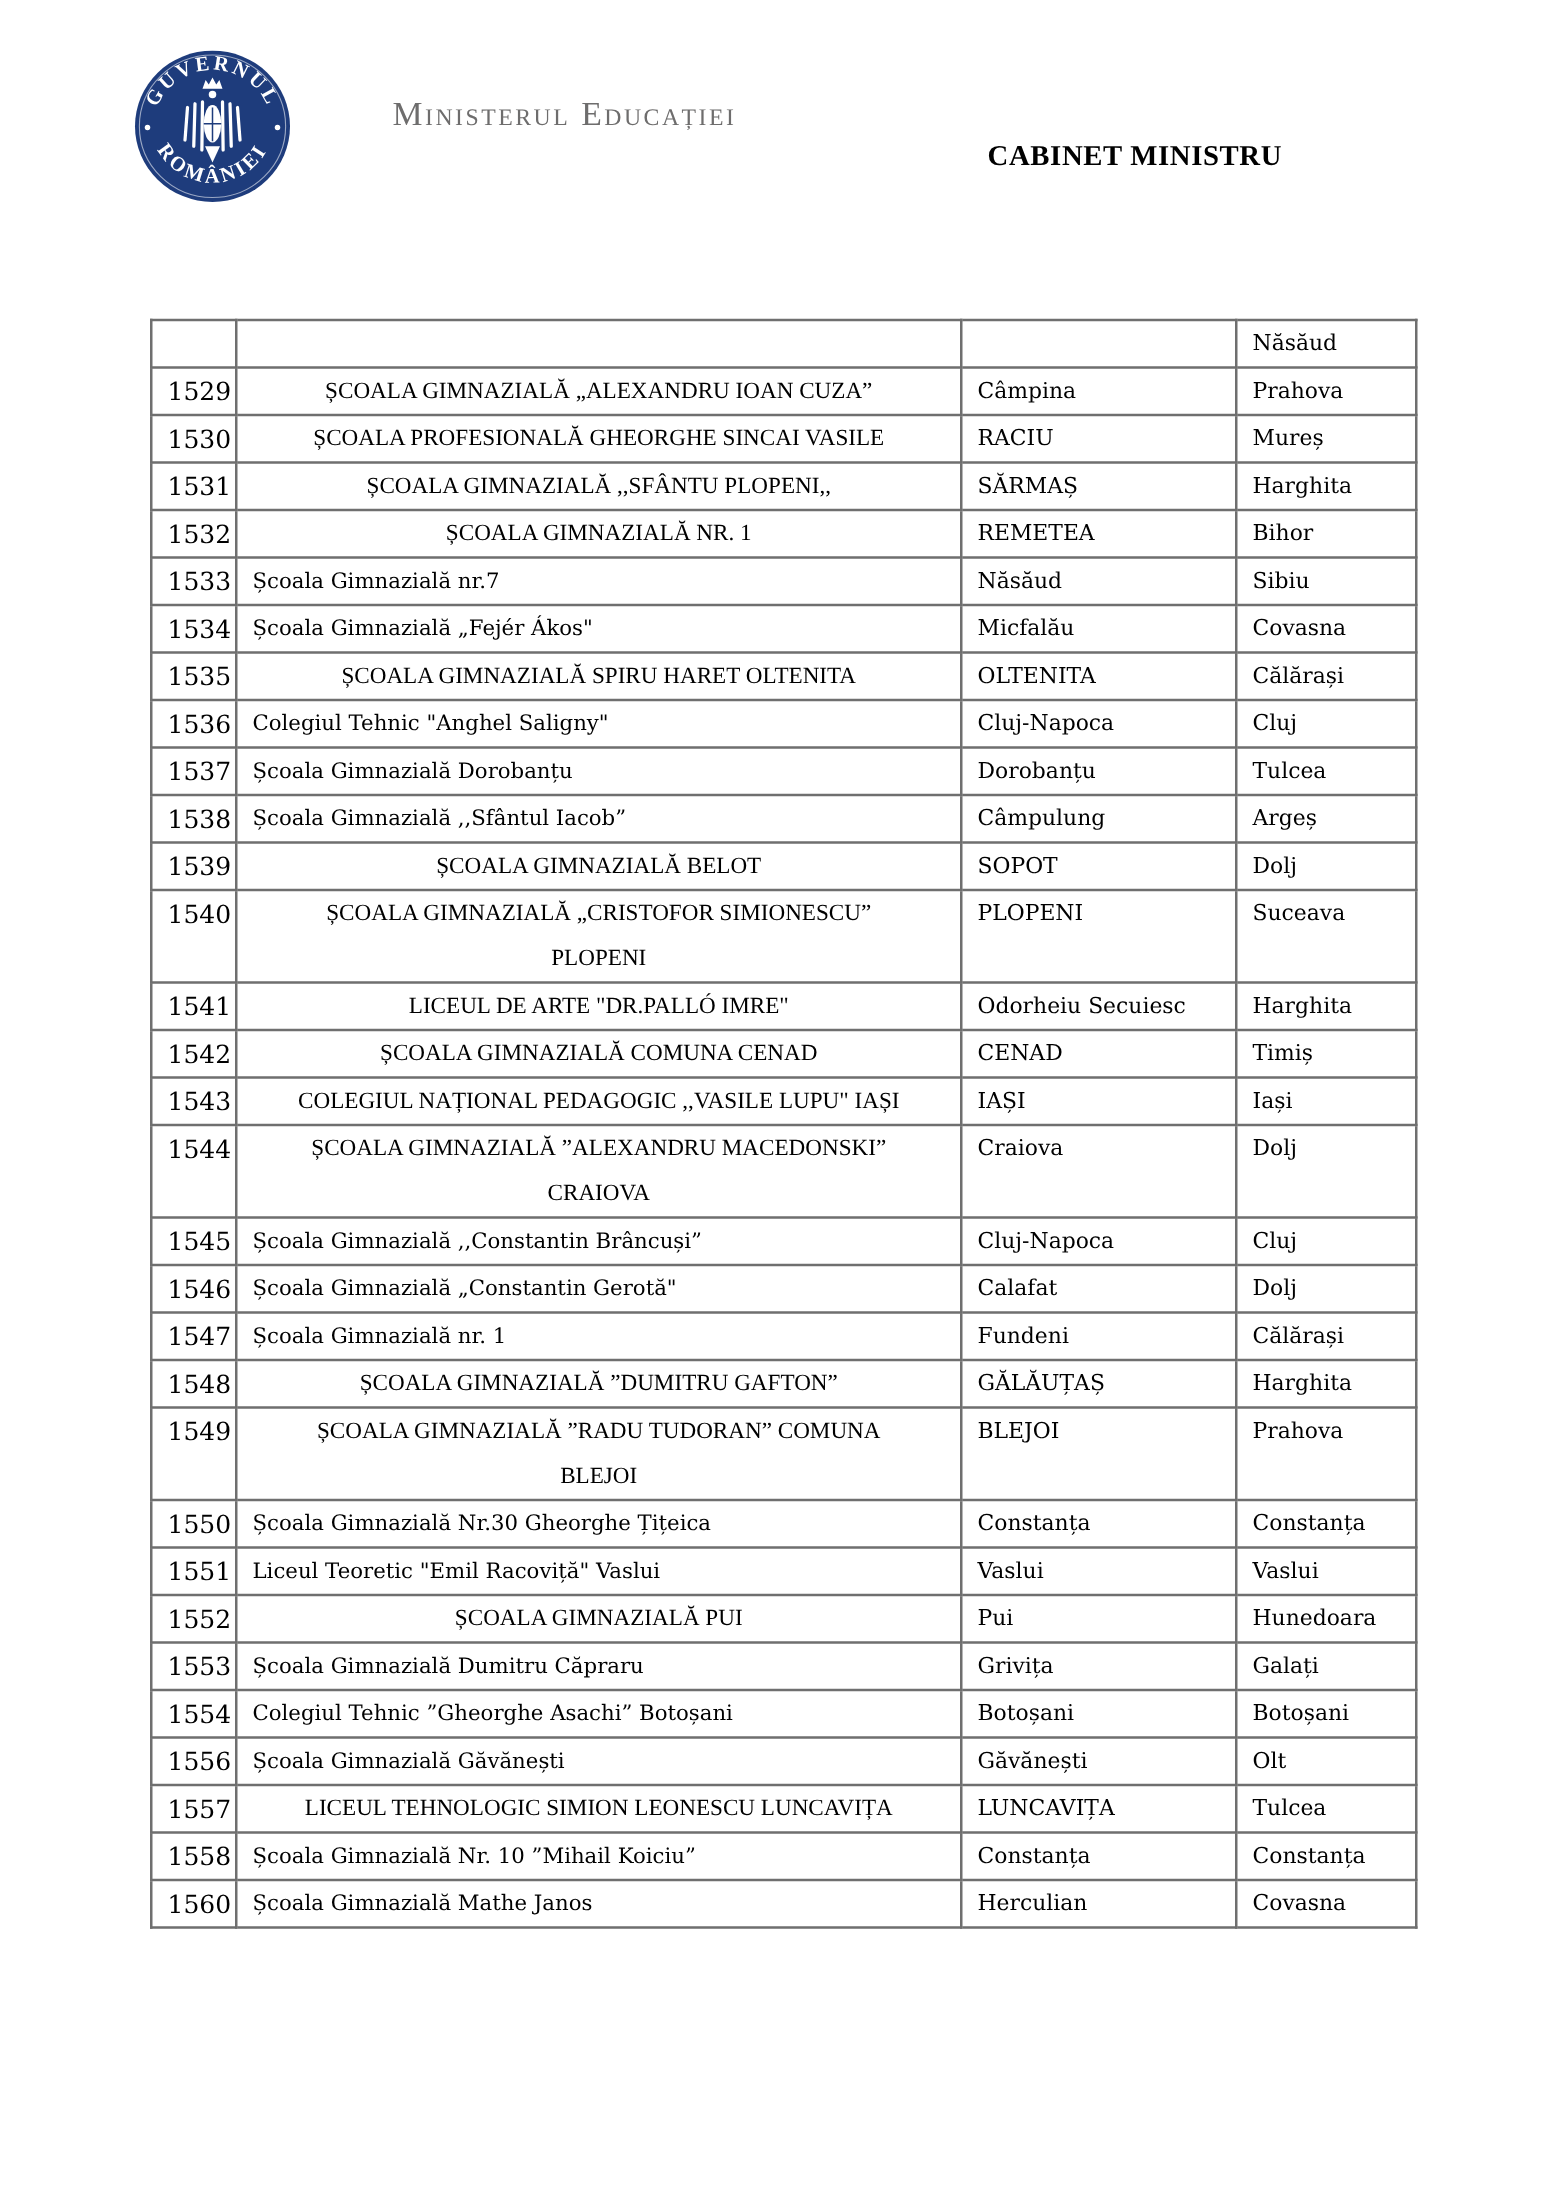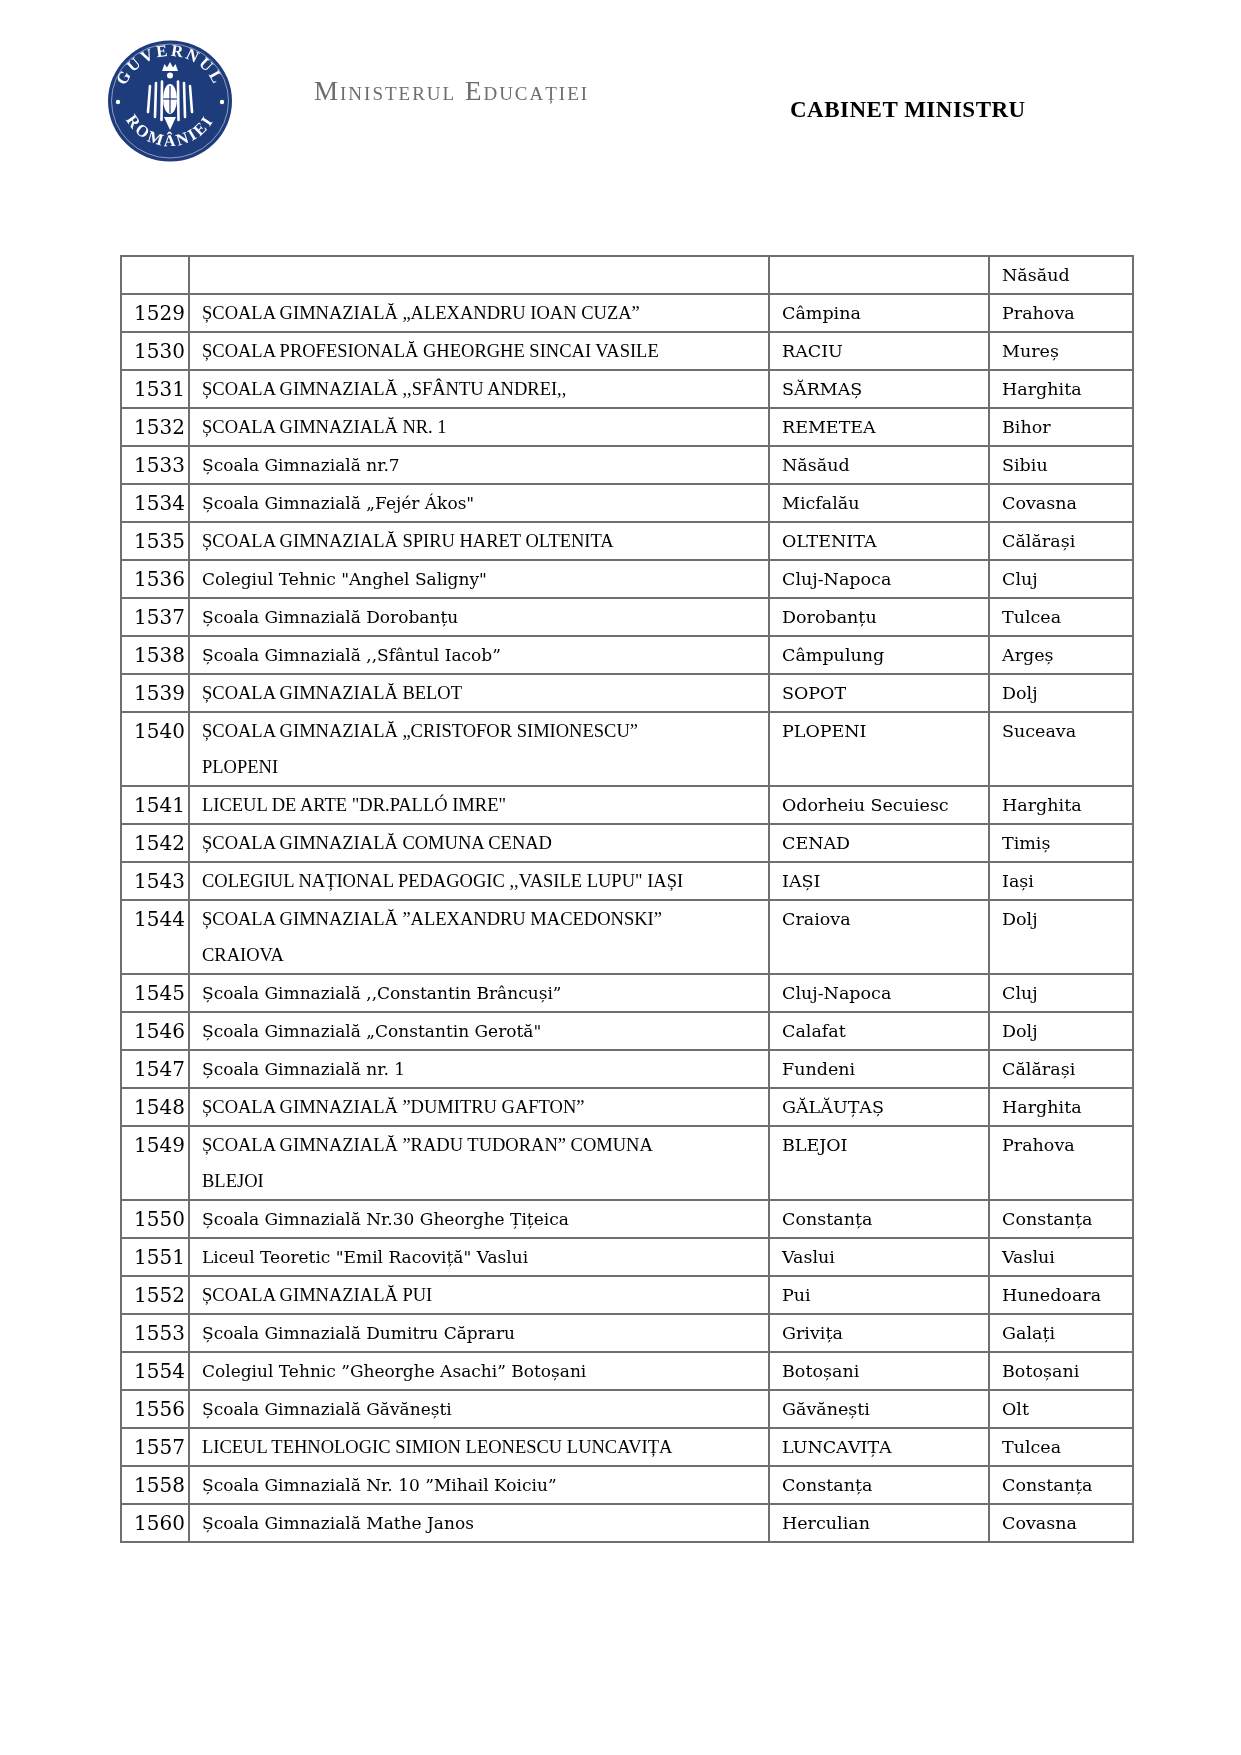--- a/index.html
+++ b/index.html
@@ -19,21 +19,21 @@
   .ministry{
     position:absolute;left:270px;top:76px;
     font-family:"Liberation Serif",serif;
     font-variant:small-caps;
     font-size:27px;letter-spacing:2px;
     color:#6e6d6d;
     white-space:nowrap;
     margin-left:44px;
   }
   .cabinet{
-    position:absolute;left:790px;top:97px;
+    position:absolute;left:790px;top:112px;
     font-family:"Liberation Serif",serif;
     font-weight:bold;font-size:23px;letter-spacing:0.5px;
     color:#000;white-space:nowrap;
   }
 
   
   table.schools{
     position:absolute;left:120px;top:255px;
     width:1012px;
     border-collapse:collapse;
@@ -48,21 +48,21 @@
     overflow:hidden;
   }
   td.col-nr{
     text-align:center;padding:0 2px;
     font-family:"DejaVu Serif",serif;font-size:20px;
   }
   td.col-school{
     font-family:"DejaVu Serif",serif;font-size:17px;
   }
   td.col-school.caps{
-    font-family:"Liberation Serif",serif;font-size:18.5px;
+    font-family:"Liberation Serif",serif;font-size:18.5px;text-align:center;
   }
   td.col-locality, td.col-county{
     font-family:"DejaVu Serif",serif;font-size:17.5px;
   }
 </style>
 </head>
 <body>
 
 <div class="page">
 
@@ -126,21 +126,21 @@
           <td class="col-county">Prahova</td>
         </tr>
         <tr>
           <td class="col-nr">1530</td>
           <td class="col-school caps">ȘCOALA PROFESIONALĂ GHEORGHE SINCAI VASILE</td>
           <td class="col-locality">RACIU</td>
           <td class="col-county">Mureș</td>
         </tr>
         <tr>
           <td class="col-nr">1531</td>
-          <td class="col-school caps">ȘCOALA GIMNAZIALĂ ,,SFÂNTU ANDREI,,</td>
+          <td class="col-school caps">ȘCOALA GIMNAZIALĂ ,,SFÂNTU PLOPENI,,</td>
           <td class="col-locality">SĂRMAȘ</td>
           <td class="col-county">Harghita</td>
         </tr>
         <tr>
           <td class="col-nr">1532</td>
           <td class="col-school caps">ȘCOALA GIMNAZIALĂ NR. 1</td>
           <td class="col-locality">REMETEA</td>
           <td class="col-county">Bihor</td>
         </tr>
         <tr>

